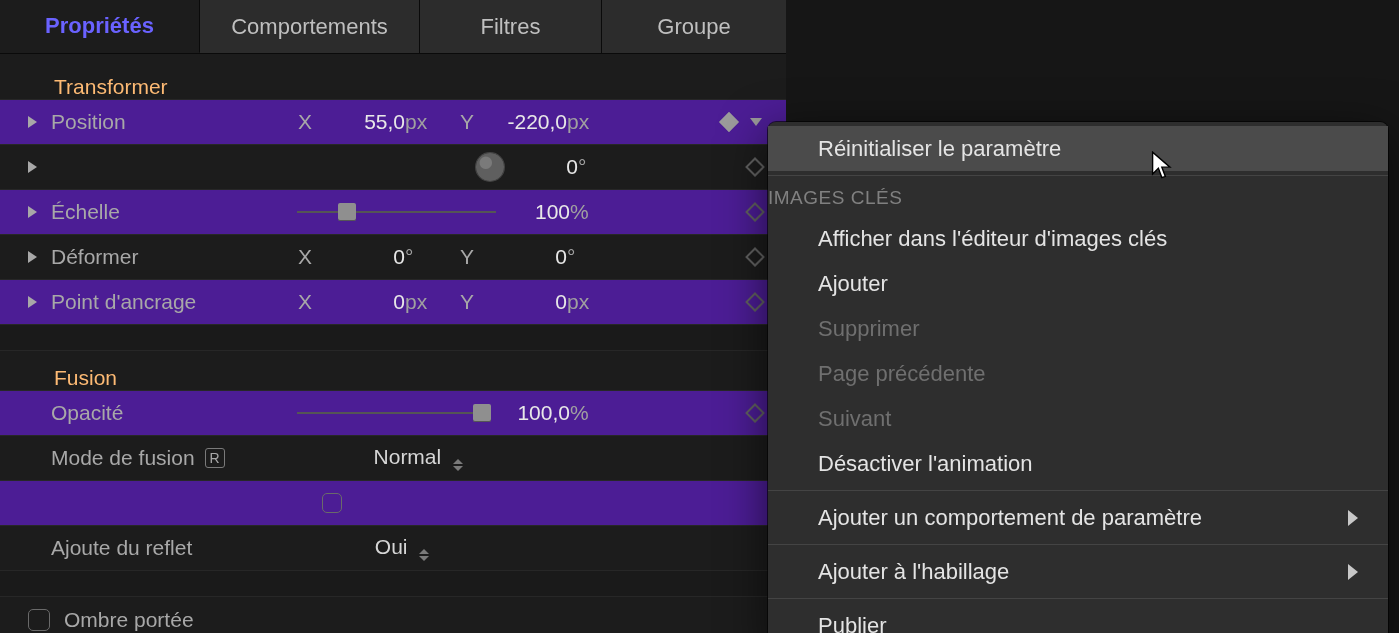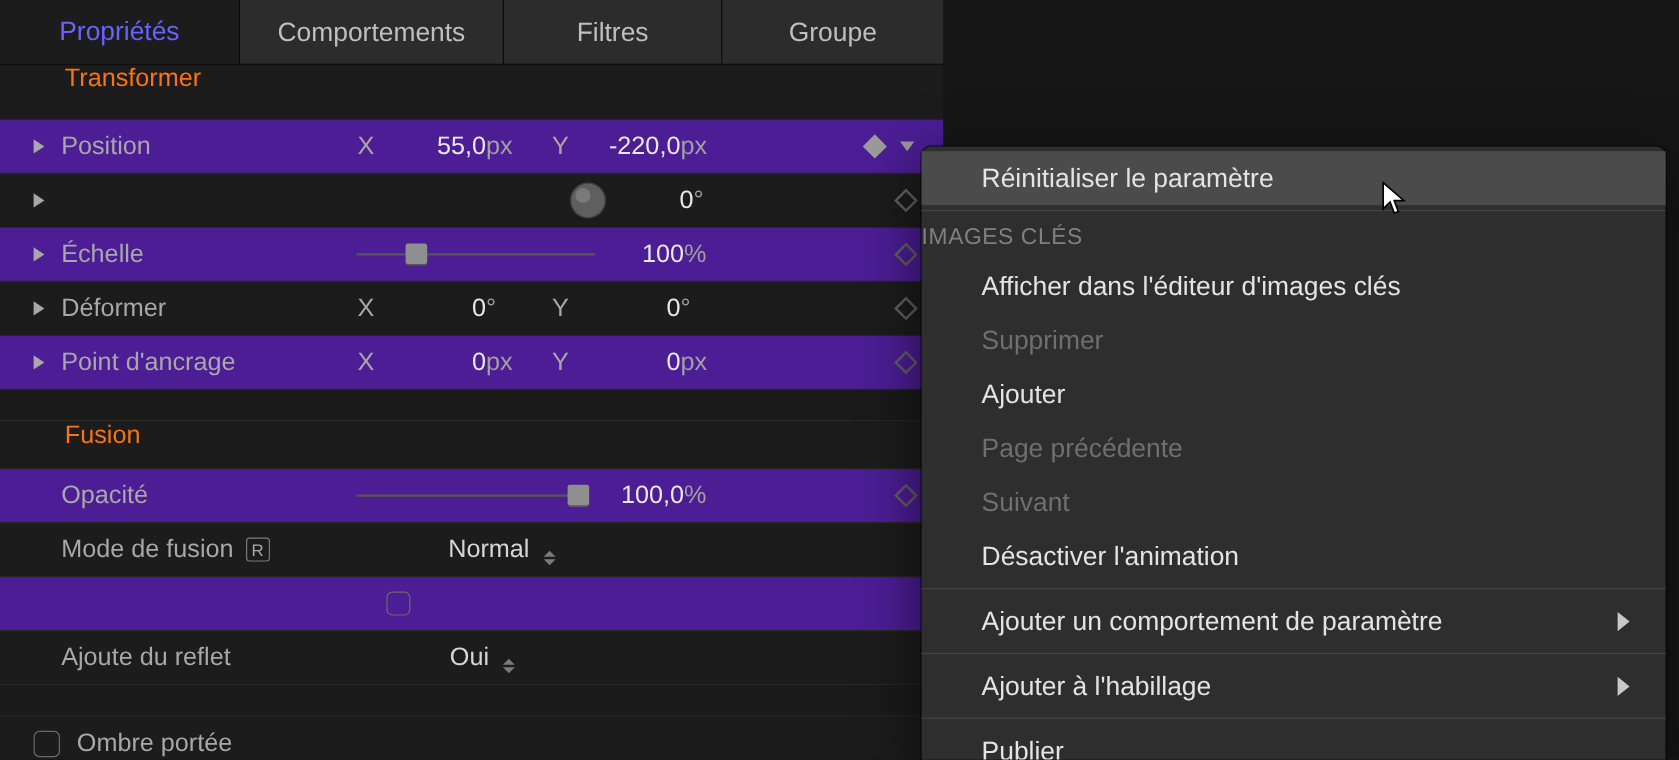--- a/index.html
+++ b/index.html
@@ -1,25 +1,25 @@
 <!DOCTYPE html>
 <html><head>
 <meta charset="utf-8">
 <style>
   *{box-sizing:border-box;margin:0;padding:0;font-family:-apple-system,"Helvetica Neue",Arial,sans-serif;-webkit-font-smoothing:antialiased}
   body{width:1399px;height:633px;background:#161616;color:#c8c8c8;font-size:21px;overflow:hidden;position:relative}
   .inspector{width:786px;height:100%;background:#1c1c1c;position:relative}
   .tabs{display:flex;height:54px;border-bottom:1px solid #0a0a0a}
   .tab{flex:0 0 auto;display:flex;align-items:center;justify-content:center;height:100%;background:#2c2c2c;color:#bfbfbf;border-right:1px solid #0a0a0a;font-size:22px}
-  .tab.active{background:#1c1c1c;color:#6a62ff;border-bottom:1px solid #1c1c1c;margin-bottom:-1px;font-weight:400}
+  .tab.active{background:#1c1c1c;color:#6a62ff;border-bottom:1px solid #1c1c1c;margin-bottom:-1px;font-weight:700}
   .tab:nth-child(1){width:200px}
   .tab:nth-child(2){width:220px}
   .tab:nth-child(3){width:182px}
   .tab:nth-child(4){width:184px;border-right:none}
-  .section-title{height:46px;display:flex;align-items:flex-start;padding-left:54px;color:#f97316;font-weight:500;border-bottom:1px solid #272727}
+  .section-title{height:46px;display:flex;align-items:flex-end;padding-left:54px;color:#fdba74;font-weight:500;border-bottom:1px solid #272727}
   .row{height:45px;display:flex;align-items:center;border-bottom:1px solid #272727;padding-left:28px;padding-right:24px;color:#a8a8a8}
   .row.alt{background:#4c1d95}
   .tri{width:0;height:0;border-top:6px solid transparent;border-bottom:6px solid transparent;border-left:9px solid #a8a8a8;margin-right:14px;flex:0 0 auto}
   .tri.hidden{visibility:hidden}
   .row-label{flex:0 0 240px}
   .axis-lbl{width:28px;color:#a8a8a8;text-align:center}
   .value{color:#e8e8e8;text-align:right;width:86px;display:inline-block}
   .unit{color:#a0a0a0;width:34px;display:inline-block}
   .kf-cell{margin-left:auto;display:flex;align-items:center;gap:8px}
   .diamond{width:14px;height:14px;border:2px solid #616161;transform:rotate(45deg)}
@@ -218,25 +218,25 @@
   <div class="mi hover">
       <span>Réinitialiser le paramètre</span>
     </div>
   <div class="sep"></div>
   <div class="header">
       <span>IMAGES CLÉS</span>
     </div>
   <div class="mi">
       <span>Afficher dans l'éditeur d'images clés</span>
     </div>
+  <div class="mi">
+      <span>Ajouter</span>
+    </div>
   <div class="mi disabled">
       <span>Supprimer</span>
-    </div>
-  <div class="mi">
-      <span>Ajouter</span>
     </div>
   <div class="mi disabled">
       <span>Page précédente</span>
     </div>
   <div class="mi disabled">
       <span>Suivant</span>
     </div>
   <div class="mi">
       <span>Désactiver l'animation</span>
     </div>

